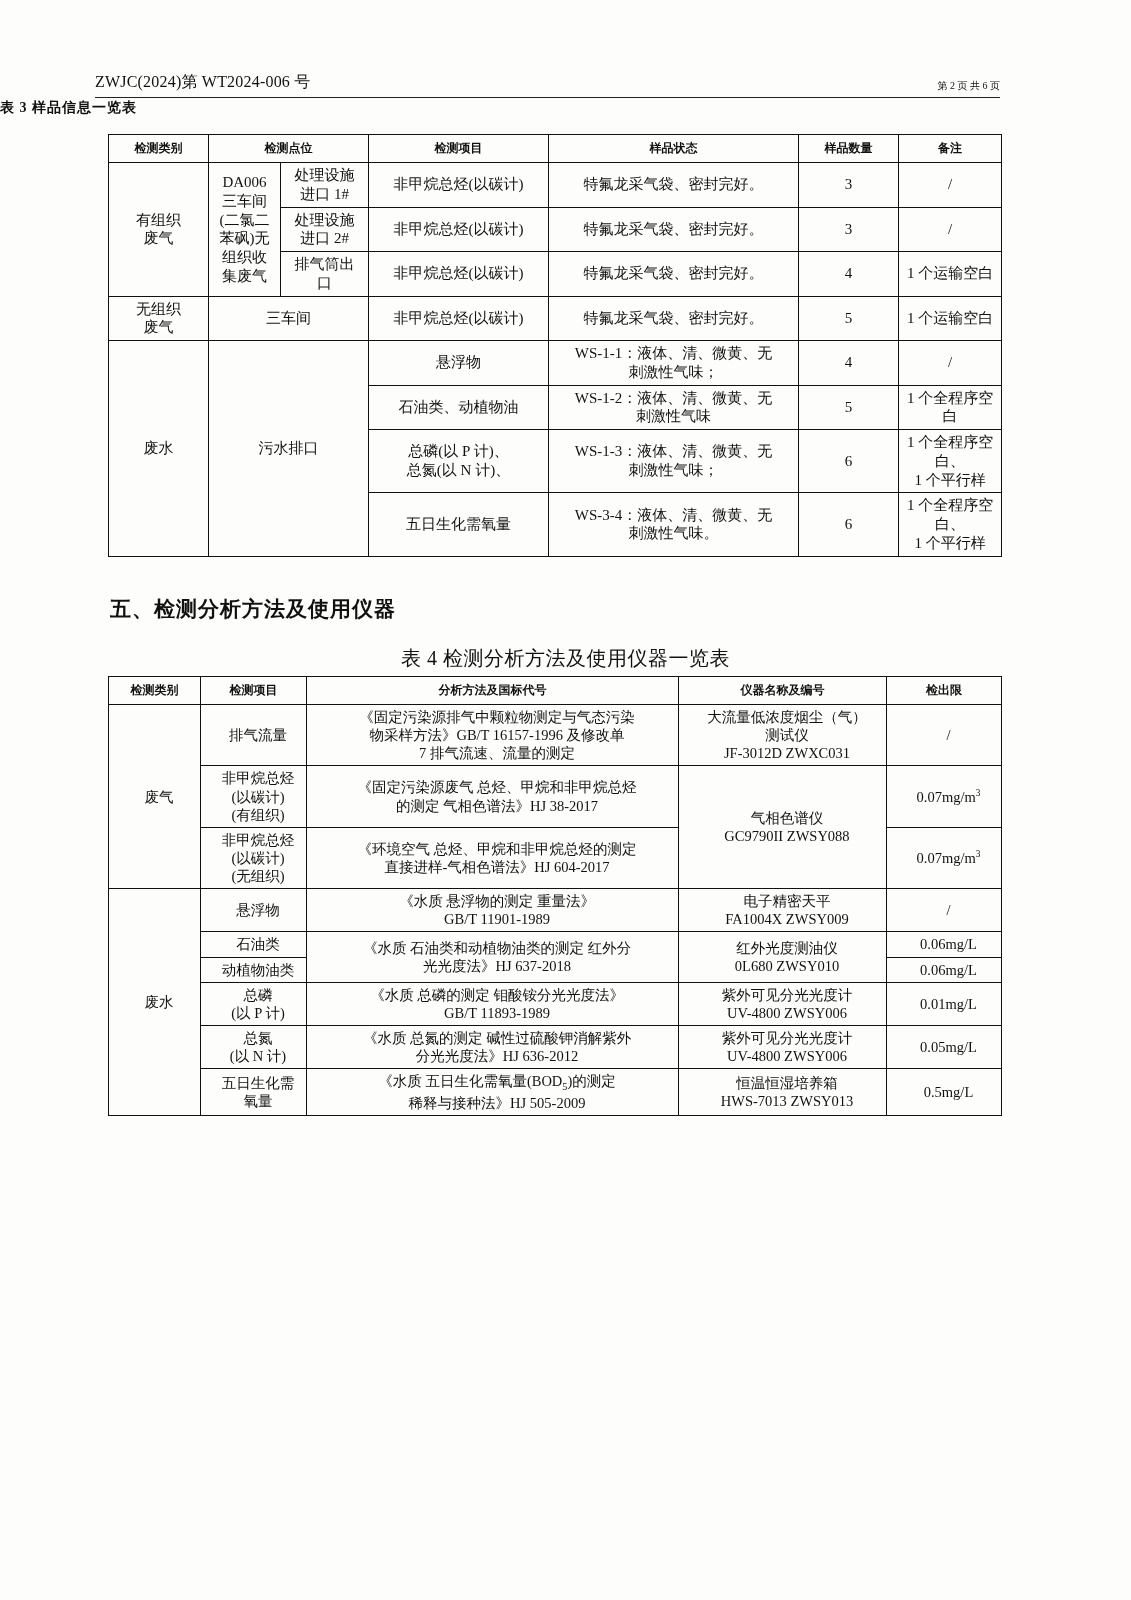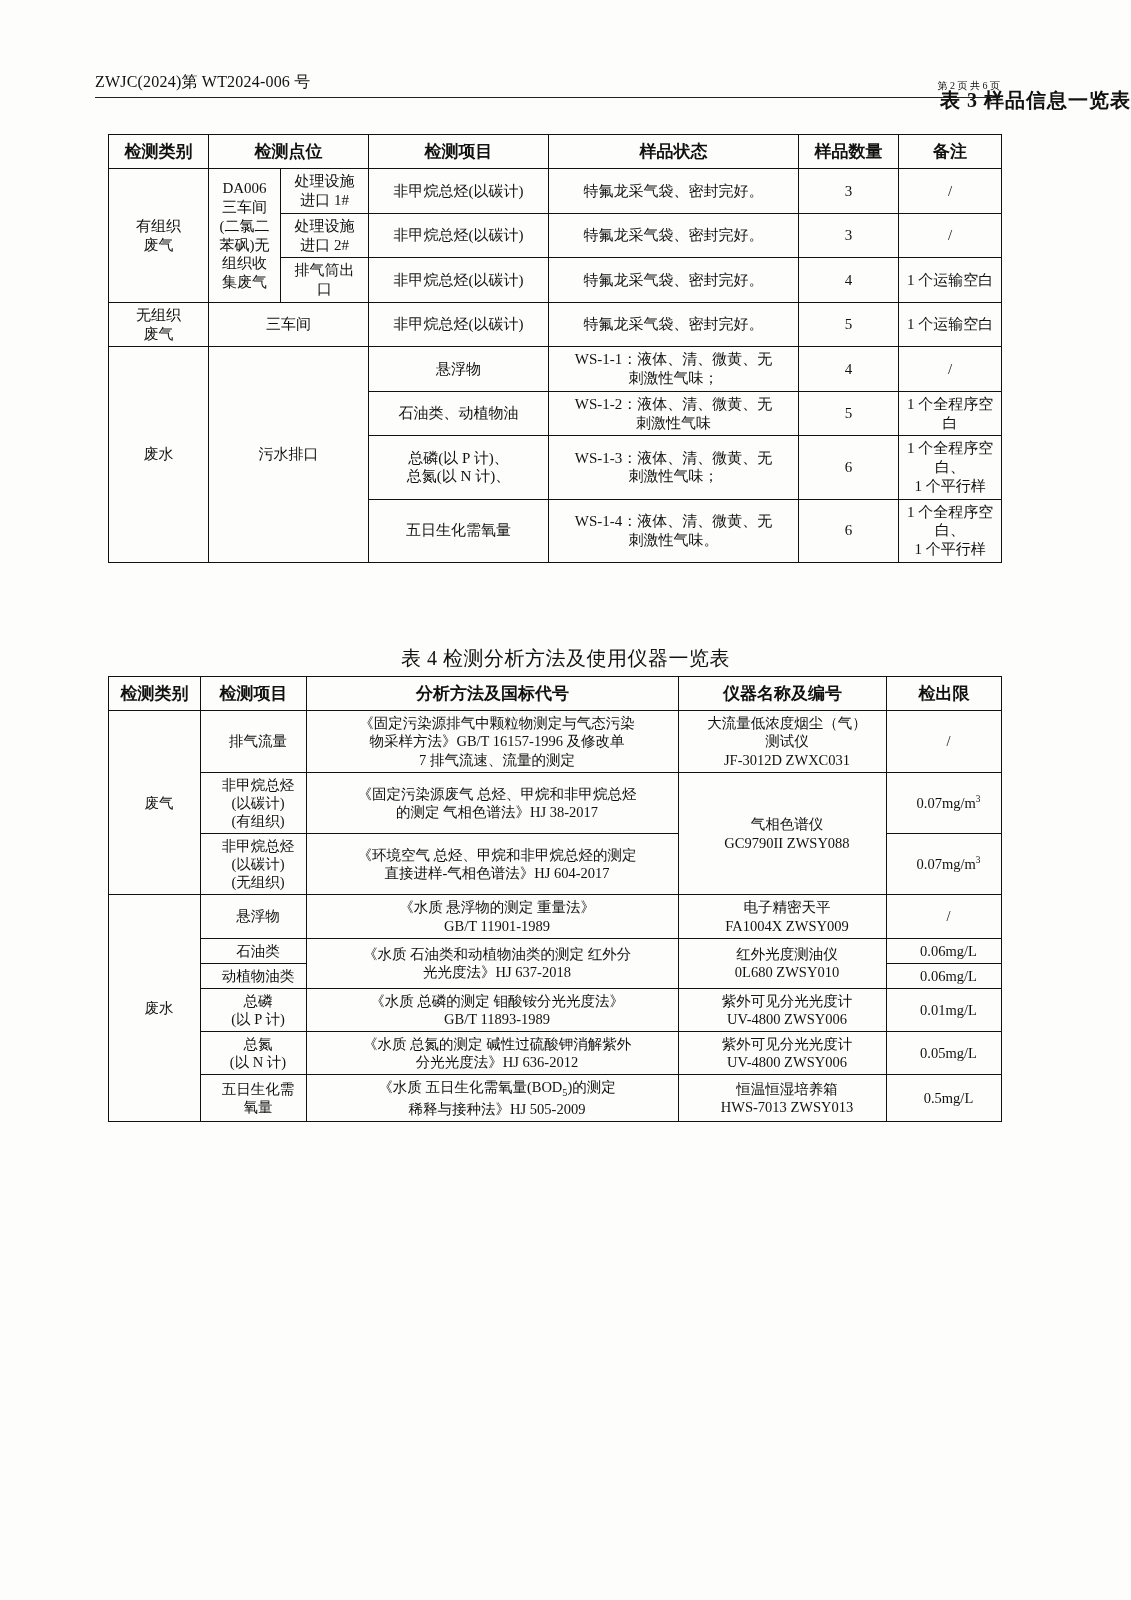--- a/index.html
+++ b/index.html
@@ -33,44 +33,44 @@
     align-items: flex-end;
     font-size: 16px;
     border-bottom: 1.6px solid #222;
     padding-bottom: 4px;
   }
   .doc-header .hleft { letter-spacing: 0.2px; }
   .doc-header .hright { font-size: 10px; }
 
   .table3-title {
     position: absolute;
-    left: 0; top: 87px;
+    left: 0; top: 99px;
     width: 1131px;
-    text-align: right;
-    font-size: 20px;
+    text-align: left;
+    font-size: 14px;
     font-weight: bold;
     letter-spacing: 1px;
   }
 
   table.grid {
     border-collapse: collapse;
     table-layout: fixed;
   }
   table.grid td, table.grid th {
     border: 1px solid #111;
     font-size: 15px;
     text-align: center;
     vertical-align: middle;
     padding: 3px 2px;
     line-height: 1.25;
     font-weight: normal;
   }
   table.grid th {
     font-weight: bold;
-    font-size: 17px;
+    font-size: 12px;
     padding: 6px 2px;
   }
 
   #table3-wrap {
     position: absolute;
     left: 108px;
     top: 134px;
     width: 893px;
   }
   #table3 { width: 893px; }
@@ -224,33 +224,34 @@
           </td>
           <td>6</td>
           <td>
             <div>1 个全程序空白、</div>
             <div>1 个平行样</div>
           </td>
         </tr>
         <tr>
           <td>五日生化需氧量</td>
           <td>
-            <div>WS-1-4：液体、清、微黄、无</div>
+            <div>WS-3-4：液体、清、微黄、无</div>
             <div>刺激性气味。</div>
           </td>
           <td>6</td>
           <td>
             <div>1 个全程序空白、</div>
             <div>1 个平行样</div>
           </td>
         </tr>
       </tbody>
     </table>
   </div>
 
+  <div class="sec-title">五、检测分析方法及使用仪器</div>
 
   <div class="table4-title">表 4  检测分析方法及使用仪器一览表</div>
 
   <div id="table4-wrap">
     <table class="grid" id="table4">
       <colgroup>
         <col style="width:92px">
         <col style="width:106px">
         <col style="width:372px">
         <col style="width:208px">

